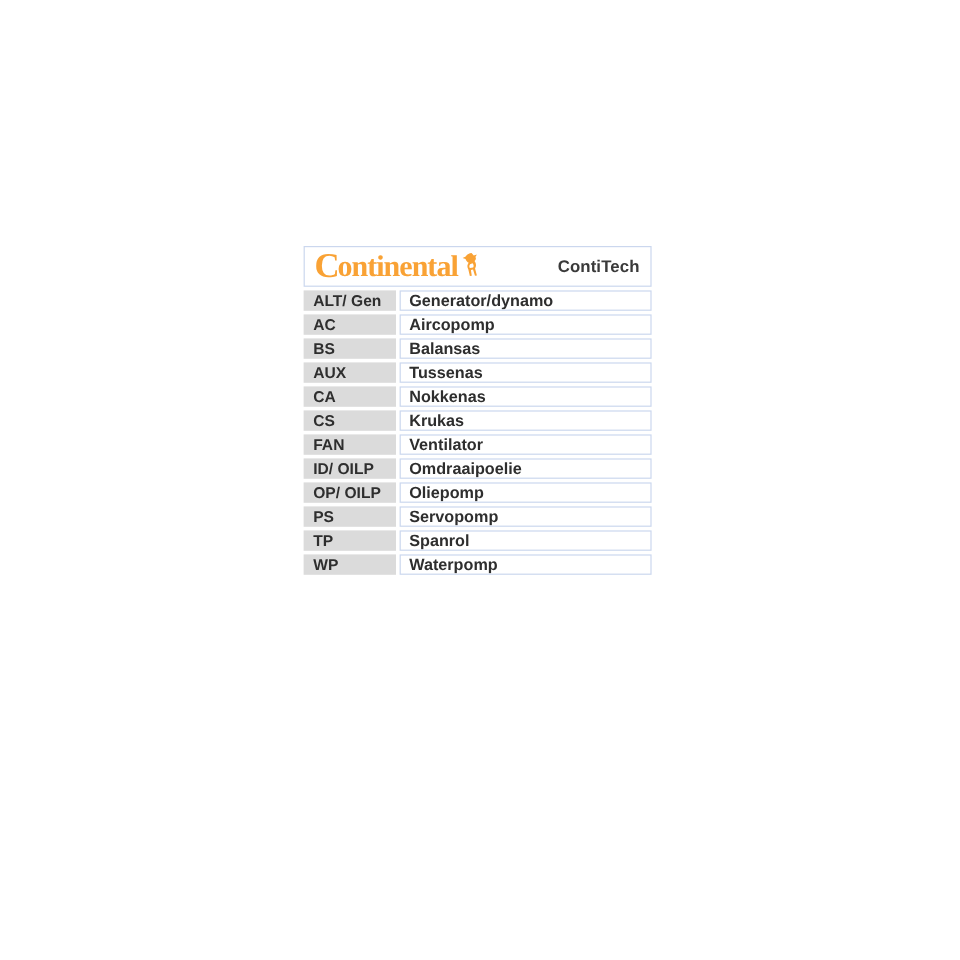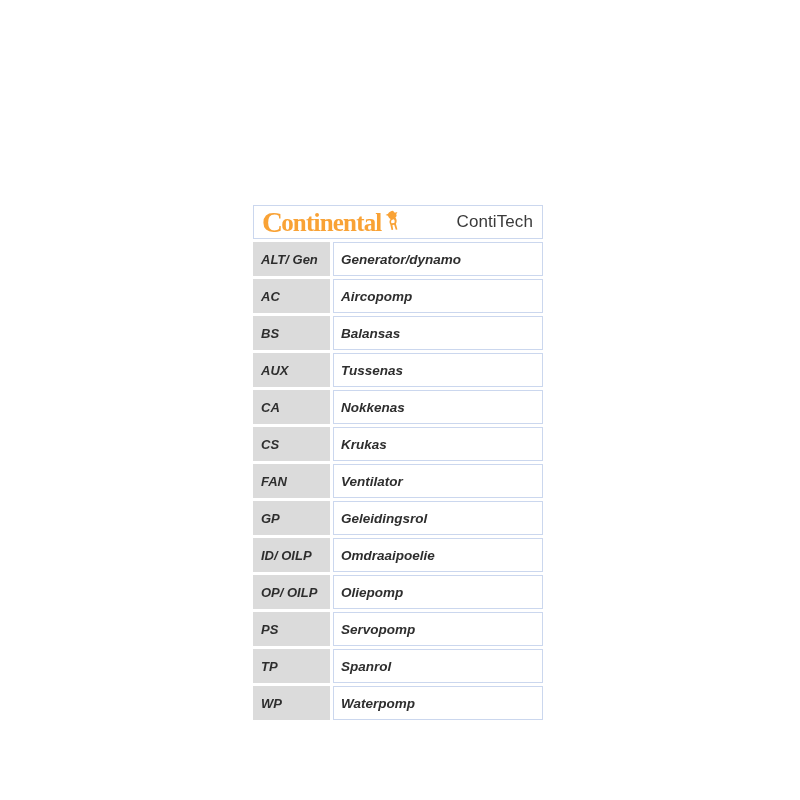--- a/index.html
+++ b/index.html
@@ -45,31 +45,30 @@
     margin-right: -1px;
   }
   .horse {
     width: 17px;
     height: 21px;
     margin-left: 2px;
     margin-top: -4px;
     flex: 0 0 auto;
   }
   .subbrand {
-    font-size: 17px;
-    font-weight: normal;
+    font-size: 14px;
+    font-weight: bold;
     color: #3a3a3a;
     letter-spacing: 0.1px;
   }
   .rows { }
   .row {
     display: flex;
-    height: 34px;
+    height: 17px;
     margin-bottom: 3px;
-    font-style: italic;
   }
   .abbr-cell {
     box-sizing: border-box;
     width: 77px;
     flex: 0 0 77px;
     margin-right: 3px;
     background: #dbdbdb;
     color: #2e2e2e;
     font-size: 13px;
     font-weight: bold;
@@ -178,28 +177,20 @@
 
   <div class="row">
     <div class="abbr-cell">
       <span>FAN</span>
     </div>
     <div class="desc-cell">
       <span>Ventilator</span>
     </div>
   </div>
 
-  <div class="row">
-    <div class="abbr-cell">
-      <span>GP</span>
-    </div>
-    <div class="desc-cell">
-      <span>Geleidingsrol</span>
-    </div>
-  </div>
 
   <div class="row">
     <div class="abbr-cell">
       <span>ID/ OILP</span>
     </div>
     <div class="desc-cell">
       <span>Omdraaipoelie</span>
     </div>
   </div>
 

